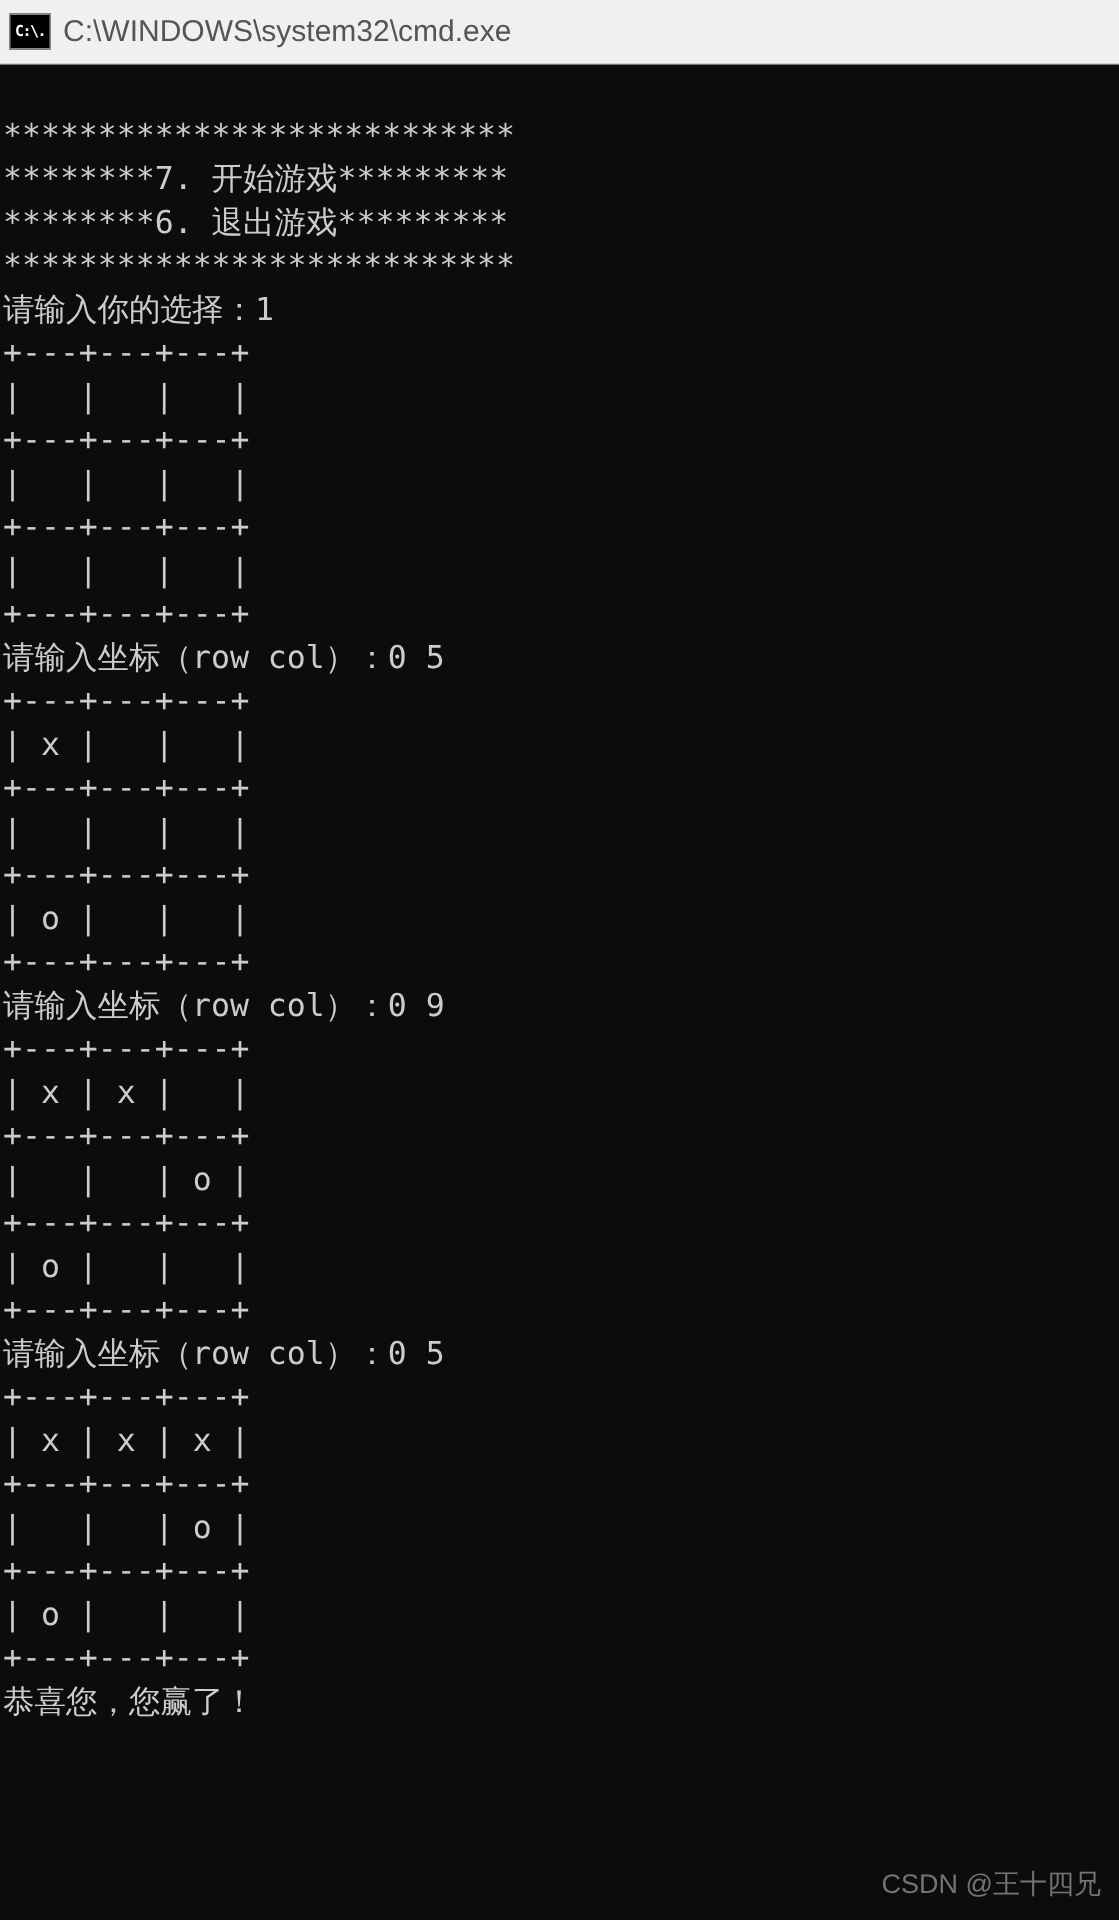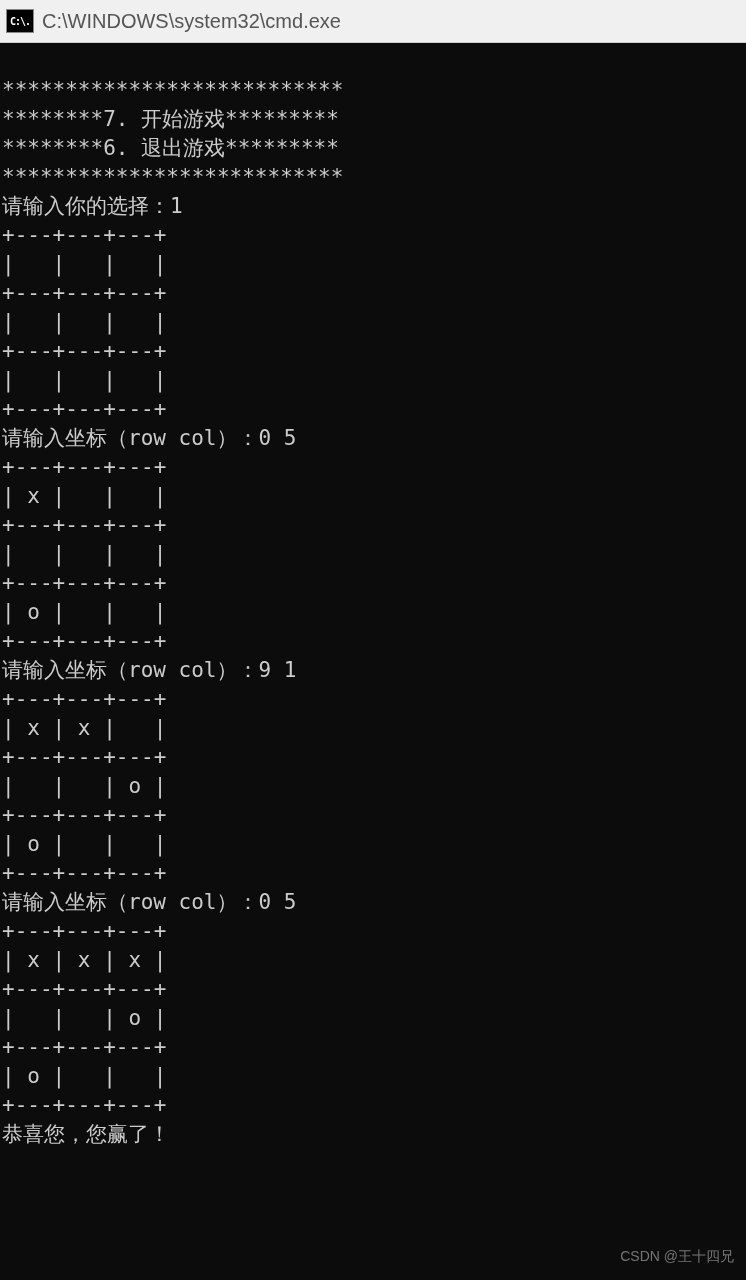--- a/index.html
+++ b/index.html
@@ -2,21 +2,21 @@
 <html><head>
 <meta charset="utf-8">
 <style>
   html,body{margin:0;padding:0;background:#fff;}
   .window{width:746px;height:1280px;background:#fff;position:relative;font-family:"SimSun","NSimSun","Microsoft YaHei",monospace;}
   .titlebar{height:42px;background:#f0f0f0;border-bottom:1px solid #d0d0d0;display:flex;align-items:center;padding:0 6px;gap:8px;}
   .app-icon{width:26px;height:22px;background:#000;position:relative;border:1px solid #888;display:flex;align-items:center;justify-content:center;}
   .app-icon-text{color:#fff;font-size:10px;font-family:monospace;font-weight:bold;letter-spacing:-1px;}
   .title-text{color:#555;font-size:20px;font-family:"Segoe UI","Microsoft YaHei",sans-serif;}
   .console{background:#0c0c0c;color:#cccccc;height:calc(1280px - 42px);padding:4px 2px 0 2px;box-sizing:border-box;font-size:21px;line-height:29px;white-space:pre;overflow:hidden;position:relative;font-family:"NSimSun","SimSun","Consolas",monospace;}
-  .watermark{position:absolute;right:12px;bottom:10px;color:rgba(200,200,200,0.55);font-size:14px;font-family:"Microsoft YaHei",sans-serif;}
+  .watermark{position:absolute;right:12px;bottom:10px;color:rgba(200,200,200,0.55);font-size:18px;font-family:"Microsoft YaHei",sans-serif;}
 </style>
 </head>
 <body>
 <div class="window">
 
   <div class="titlebar">
     <div class="app-icon">
       <span class="app-icon-text">C:\.</span>
     </div>
     <div class="title-text">C:\WINDOWS\system32\cmd.exe</div>
@@ -36,21 +36,21 @@
 <span>|   |   |   |</span>
 <span>+---+---+---+</span>
 <span>请输入坐标（row col）：</span><span>0 5</span>
 <span>+---+---+---+</span>
 <span>| x |   |   |</span>
 <span>+---+---+---+</span>
 <span>|   |   |   |</span>
 <span>+---+---+---+</span>
 <span>| o |   |   |</span>
 <span>+---+---+---+</span>
-<span>请输入坐标（row col）：</span><span>9 1</span>
+<span>请输入坐标（row col）：</span><span>0 9</span>
 <span>+---+---+---+</span>
 <span>| x | x |   |</span>
 <span>+---+---+---+</span>
 <span>|   |   | o |</span>
 <span>+---+---+---+</span>
 <span>| o |   |   |</span>
 <span>+---+---+---+</span>
 <span>请输入坐标（row col）：</span><span>0 5</span>
 <span>+---+---+---+</span>
 <span>| x | x | x |</span>

